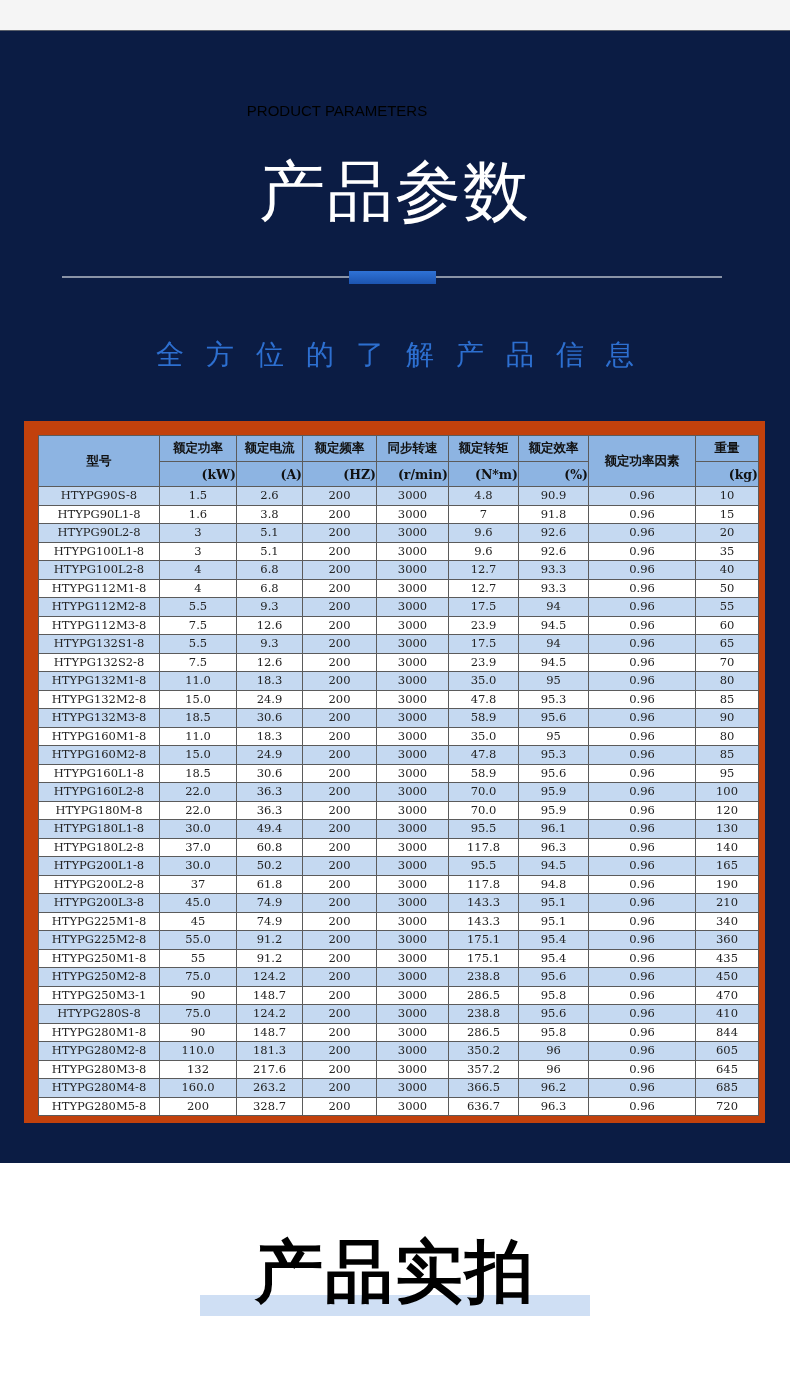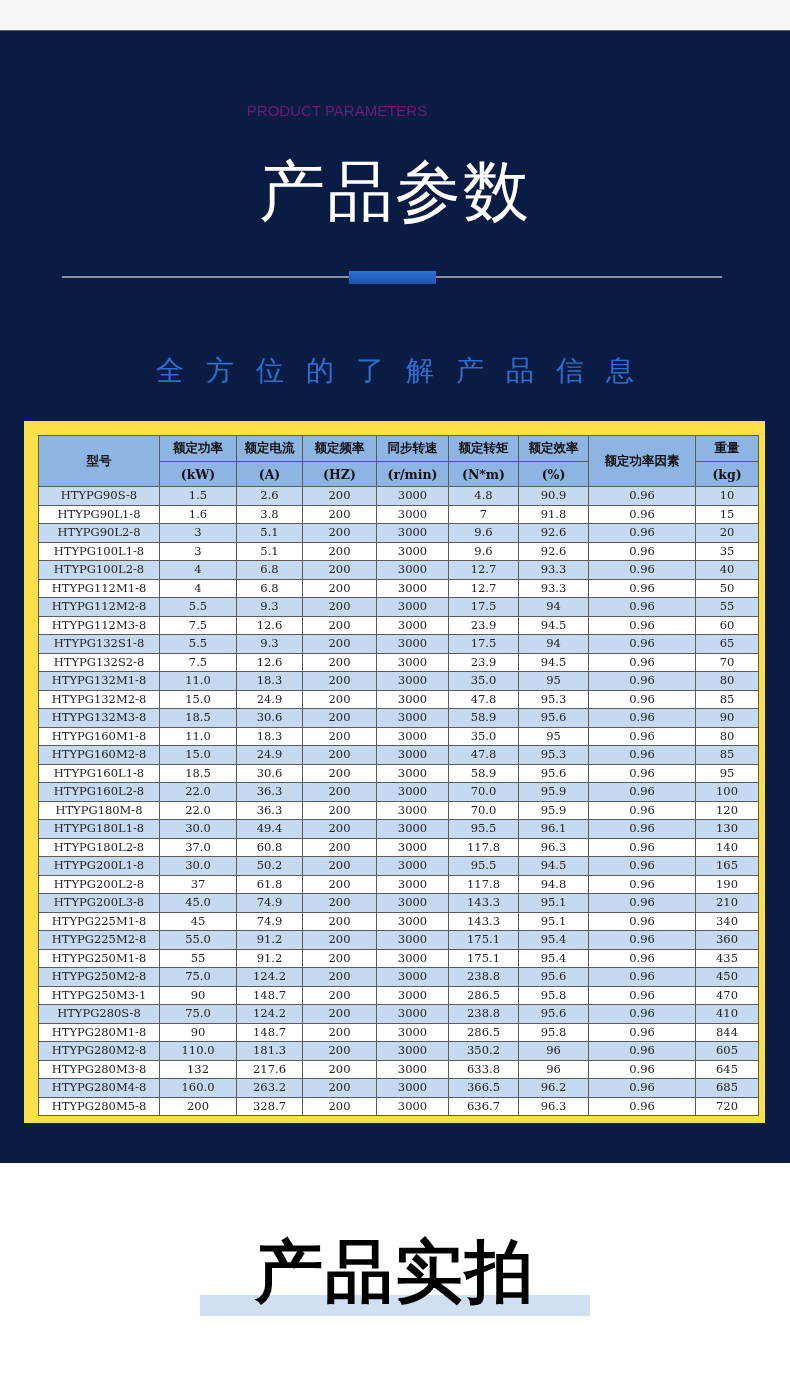--- a/index.html
+++ b/index.html
@@ -1,29 +1,29 @@
 <!DOCTYPE html>
 <html><head>
 <meta charset="utf-8">
 <style>
   html, body { margin:0; padding:0; }
   body { width:790px; height:1385px; background:#ffffff; position:relative; overflow:hidden; font-family:"DejaVu Sans", sans-serif; }
   .topstrip { position:absolute; left:0; top:0; width:790px; height:30px; background:#f5f5f5; border-bottom:1px solid #5a5f6a; }
   .navy { position:absolute; left:0; top:31px; width:790px; height:1132px; background:#0b1c44; }
-  .en-title { position:absolute; top:102px; left:0; width:674px; text-align:center; color:#701a75; font-family:"Liberation Sans", sans-serif; font-size:15px; letter-spacing:0px; }
+  .en-title { position:absolute; top:102px; left:0; width:674px; text-align:center; color:#000000; font-family:"Liberation Sans", sans-serif; font-size:15px; letter-spacing:0px; }
   .cn-title { position:absolute; top:152px; left:0; width:790px; text-align:center; color:#ffffff; font-family:"DejaVu Sans", sans-serif; font-size:66px; font-weight:normal; letter-spacing:2px; line-height:80px; }
   .divider-line { position:absolute; top:276px; left:62px; width:660px; height:2px; background:#8a93a6; }
   .divider-accent { position:absolute; top:271px; left:349px; width:87px; height:13px; background:linear-gradient(#2f72d6,#1c54b0); }
-  .subtitle { position:absolute; top:336px; left:0; width:790px; text-align:center; color:#2d6fd0; font-family:"DejaVu Sans", sans-serif; font-size:28px; letter-spacing:22px; padding-left:22px; box-sizing:border-box;margin-top:16px; }
-  .panel { position:absolute; left:24px; top:421px; width:741px; height:702px; background:#fde047; }
+  .subtitle { position:absolute; top:336px; left:0; width:790px; text-align:center; color:#2d6fd0; font-family:"DejaVu Sans", sans-serif; font-size:28px; letter-spacing:22px; padding-left:22px; box-sizing:border-box; }
+  .panel { position:absolute; left:24px; top:421px; width:741px; height:702px; background:#c2410c; }
   table.params { position:absolute; left:14px; top:14px; border-collapse:collapse; font-family:"DejaVu Serif", serif; font-size:11.5px; color:#222; }
   table.params td, table.params th { border:1px solid #5b5b5b; text-align:center; padding:0; white-space:nowrap; }
   table.params th { background:#8db4e2; font-weight:bold; font-family:"DejaVu Sans", sans-serif; font-size:12.5px; color:#111; }
   table.params tr.h1 th { height:25px; }
-  table.params tr.h2 th { height:24px; font-family:"DejaVu Serif", serif; }
+  table.params tr.h2 th { height:24px; font-family:"DejaVu Serif", serif;text-align:right; }
   table.params tr.row td { height:17.5px; line-height:17px; }
   table.params tr.row:nth-child(odd) td { background:#c5d9f1; }
   table.params tr.row:nth-child(even) td { background:#ffffff; }
   .bottom-title-wrap { position:absolute; top:1230px; left:0; width:790px; height:90px; }
   .bottom-highlight { position:absolute; left:200px; top:65px; width:390px; height:21px; background:#cfdff4; }
   .bottom-title { position:absolute; left:0; top:0; width:790px; text-align:center; color:#000; font-family:"DejaVu Sans", sans-serif; font-size:68px; font-weight:bold; line-height:84px; letter-spacing:2px; }
 </style>
 </head>
 <body>
 
@@ -413,21 +413,21 @@
           <td>96</td>
           <td>0.96</td>
           <td>605</td>
         </tr>
         <tr class="row">
           <td>HTYPG280M3-8</td>
           <td>132</td>
           <td>217.6</td>
           <td>200</td>
           <td>3000</td>
-          <td>633.8</td>
+          <td>357.2</td>
           <td>96</td>
           <td>0.96</td>
           <td>645</td>
         </tr>
         <tr class="row">
           <td>HTYPG280M4-8</td>
           <td>160.0</td>
           <td>263.2</td>
           <td>200</td>
           <td>3000</td>

